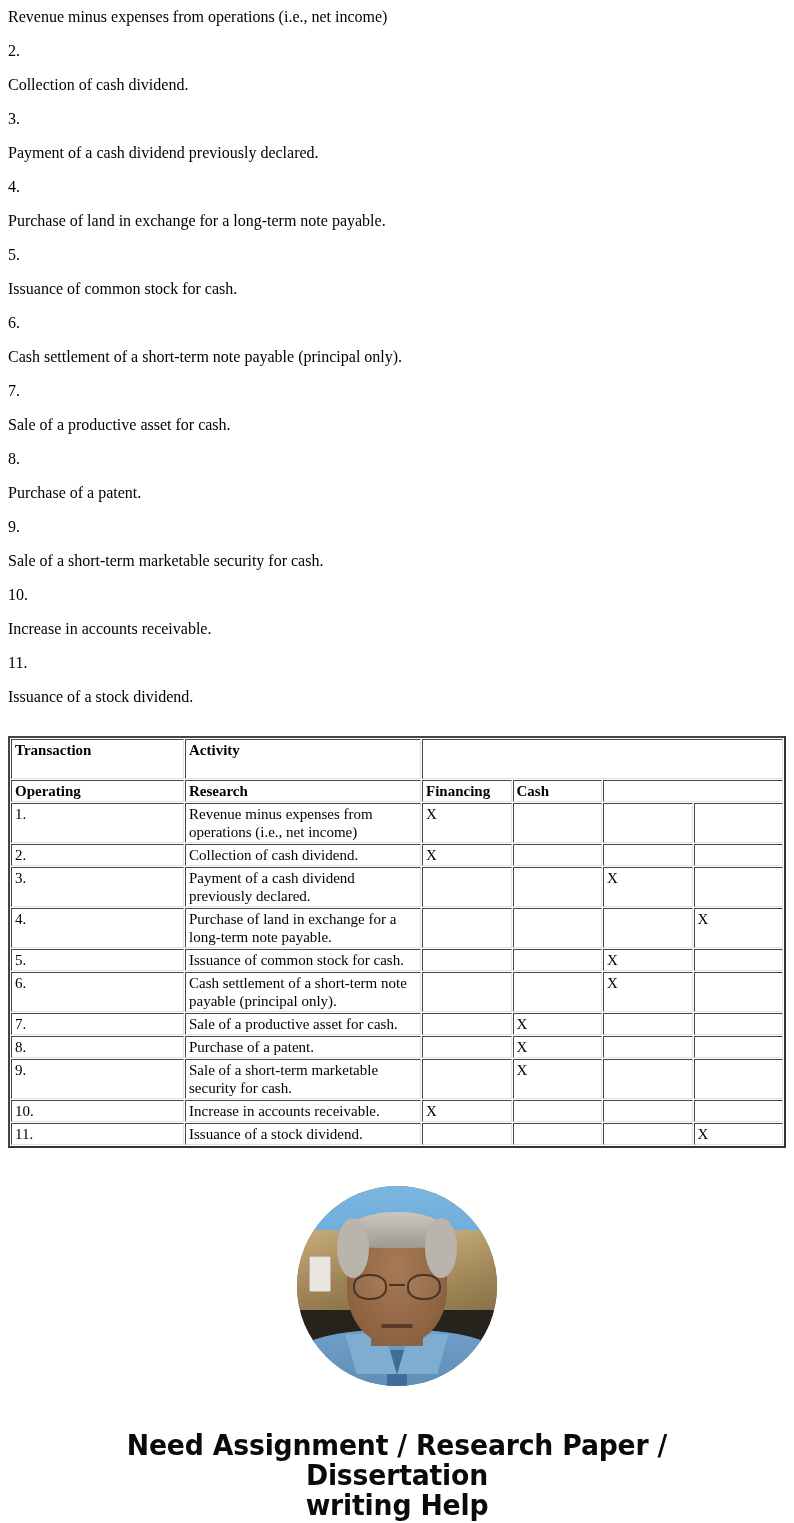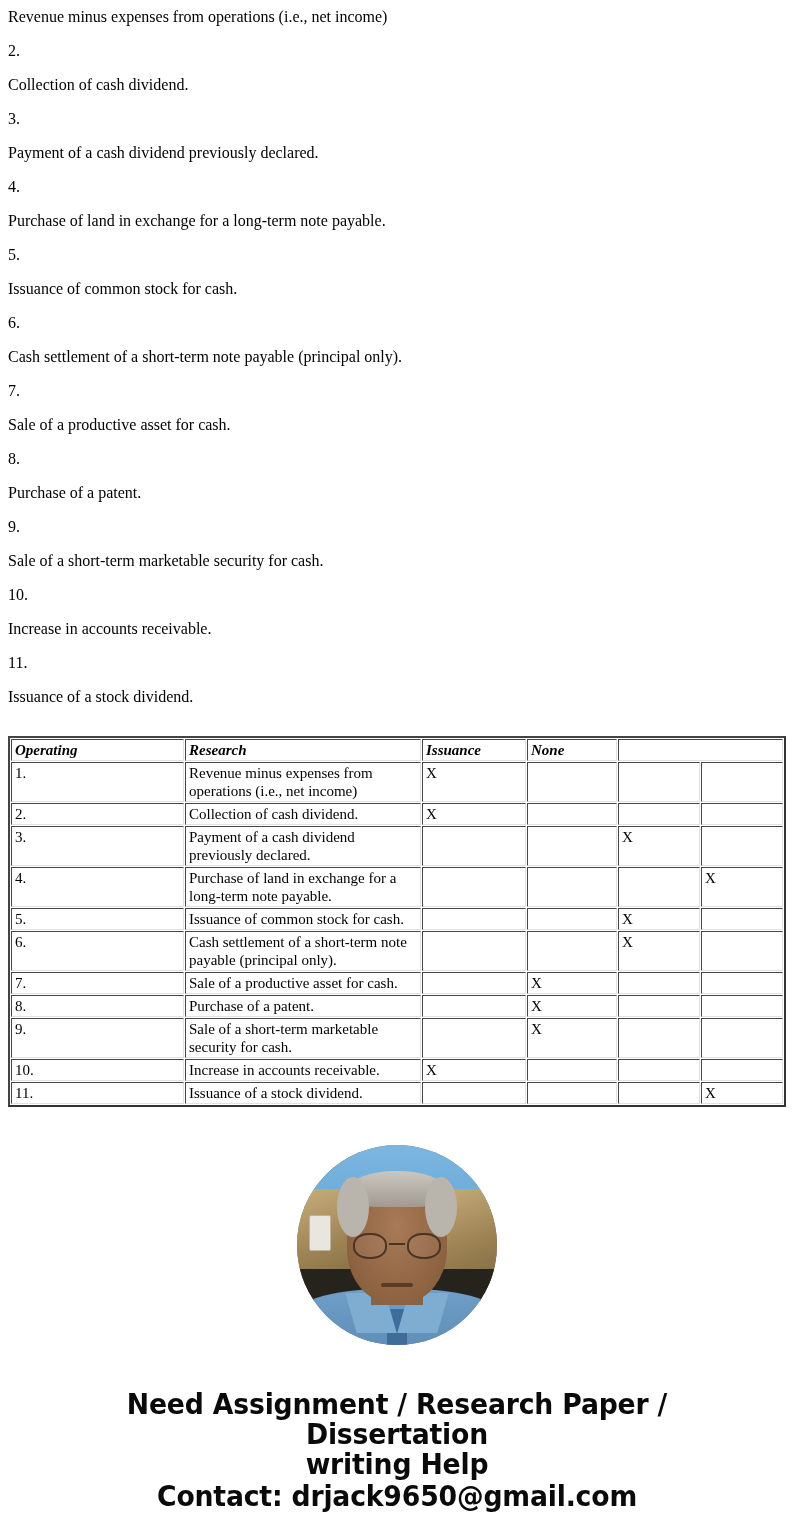--- a/index.html
+++ b/index.html
@@ -54,21 +54,21 @@
   }
   td.hdr-bold { font-weight: bold; }
   td.v-bottom { vertical-align: bottom; }
   td.col-num   { width: 173px; }
   td.col-desc  { width: 236px; }
   td.col-m0    { width: 104px; }
   td.col-m1    { width: 90px; }
   td.col-m2    { width: 80px; }
   td.col-m3    { width: 47px; }
   tr.head-row-1 td { height: 40px; }
-  tr.head-row-2 td { height: 22px; font-style: italic; }
+  tr.head-row-2 td { height: 22px; }
   td.mark { font-size: 15px; }
   td.blank-head { border: none; }
 
   
   .avatar-block {
     margin-top: 38px;
     display: flex;
     justify-content: center;
   }
   .avatar {
@@ -186,25 +186,30 @@
     <p>Sale of a short-term marketable security for cash.</p>
     <p>10.</p>
     <p>Increase in accounts receivable.</p>
     <p>11.</p>
     <p>Issuance of a stock dividend.</p>
   </div>
 
 <div class="table-wrap">
   <table class="activity-table">
     <tbody id="table-body">
+      <tr class="head-row-1">
+        <td class="col-num hdr-bold v-bottom">Transaction</td>
+        <td class="col-desc hdr-bold">Activity</td>
+        <td class="blank-head" colspan="4"></td>
+      </tr>
       <tr class="head-row-2">
         <td class="col-num hdr-bold">Operating</td>
         <td class="col-desc hdr-bold">Research</td>
-        <td class="col-m0 hdr-bold">Issuance</td>
-        <td class="col-m1 hdr-bold">None</td>
+        <td class="col-m0 hdr-bold">Financing</td>
+        <td class="col-m1 hdr-bold">Cash</td>
         <td class="blank-head" colspan="2"></td>
       </tr>
     <tr>
           <td class="col-num">1.</td>
           <td class="col-desc">Revenue minus expenses from operations (i.e., net income)</td>
           <td class="col-m0 mark">X</td>
           <td class="col-m1 mark"></td>
           <td class="col-m2 mark"></td>
           <td class="col-m3 mark"></td>
         </tr>

